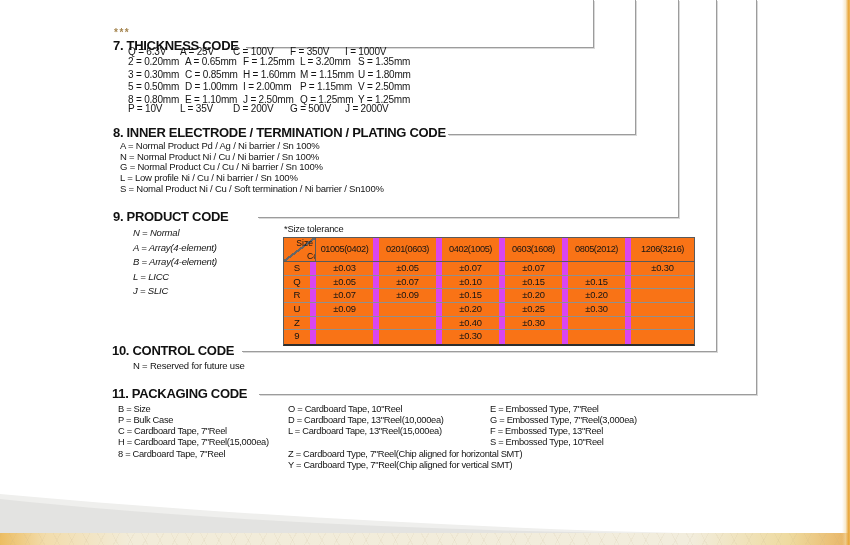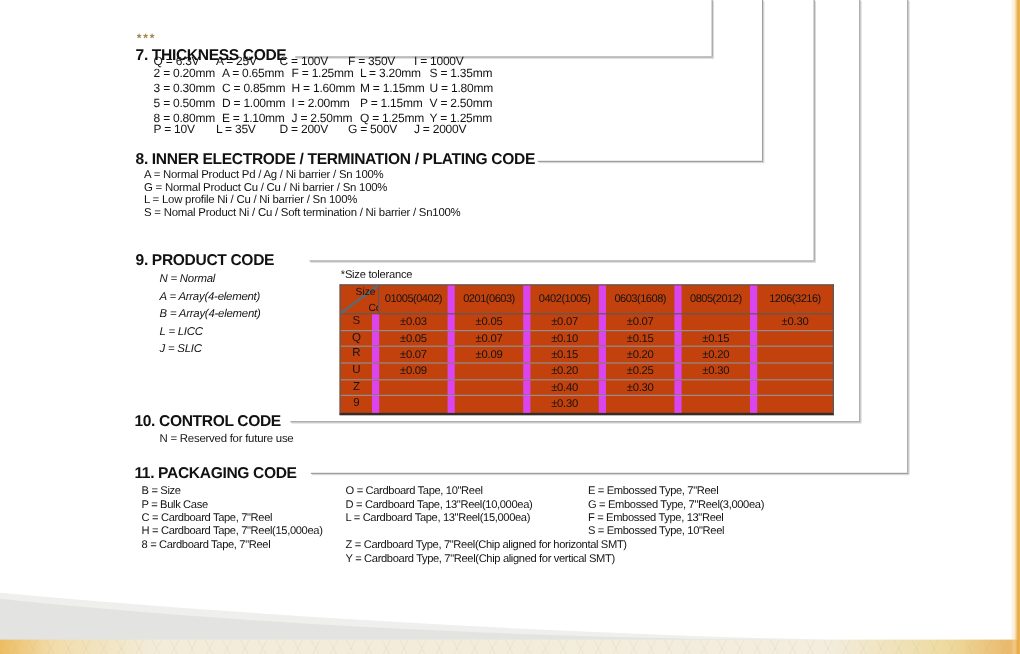--- a/index.html
+++ b/index.html
@@ -24,21 +24,21 @@
   .elist .line { height:10.7px; line-height:10.7px; }
   .plist { position:absolute; left:133px; top:226px; font-size:9.5px; }
   .plist .line { height:14.5px; line-height:14.5px;font-style:italic; }
   .clist { position:absolute; left:133px; top:360px; font-size:9.5px; }
   .clist .line { height:11px; line-height:11px; }
   .pkg { position:absolute; top:404px; font-size:9.3px; }
   .pkg .line { height:11.15px; line-height:11.15px; letter-spacing:-0.3px; }
   .pkg1 { left:118px; } .pkg2 { left:288px; } .pkg3 { left:490px; }
   
   .tol-caption { position:absolute; left:284px; top:224px; font-size:9.3px; letter-spacing:-0.2px; }
-  .tol-table { position:absolute; left:283px; top:237px; border:1px solid #5a5a5a; border-bottom:2px solid #2e2e2e; background:#c2410c; }
+  .tol-table { position:absolute; left:283px; top:237px; border:1px solid #5a5a5a; border-bottom:2px solid #2e2e2e; background:#f97316; }
   .t-hrow { display:flex; box-sizing:border-box; height:24px; border-bottom:1px solid #5a5a5a; }
   .t-row  { display:flex; box-sizing:border-box; height:13.7px; border-bottom:1px solid #8f8f8f; }
   .t-body .t-row:last-child { border-bottom:none; }
   .t-cells { display:flex; }
   .t-cell { box-sizing:border-box; width:63px; border-right:6px solid #d946ef; text-align:center; overflow:hidden; }
   .t-cells .t-cell:last-child { border-right:none; }
   .t-cell.code { width:32px; font-size:9.6px; line-height:12.7px; }
   .t-cell.head { font-size:9.2px; line-height:23px; letter-spacing:-0.4px; }
   .t-cell.val  { font-size:9.4px; line-height:12.7px; letter-spacing:-0.2px; }
   .t-cell.corner {
@@ -139,20 +139,21 @@
         <span class="line">Q = 1.25mm</span>
         <span class="line">Y = 1.25mm</span>
       </div>
 
     </div>
 
   <div class="sec-h" style="left:113px;top:125px">8. INNER ELECTRODE / TERMINATION / PLATING CODE</div>
   <div class="elist">
 
   <div class="line">A = Normal Product Pd / Ag / Ni barrier / Sn 100%</div>
+      <div class="line">N = Normal Product Ni / Cu / Ni barrier / Sn 100%</div>
       <div class="line">G = Normal Product Cu / Cu / Ni barrier / Sn 100%</div>
       <div class="line">L = Low profile Ni / Cu / Ni barrier / Sn 100%</div>
       <div class="line">S = Nomal Product Ni / Cu / Soft termination / Ni barrier / Sn100%</div>
     </div>
 
   <div class="sec-h" style="left:113px;top:209px">9. PRODUCT CODE</div>
   <div class="plist">
 
   <div class="line">N = Normal</div>
       <div class="line">A = Array(4-element)</div>

